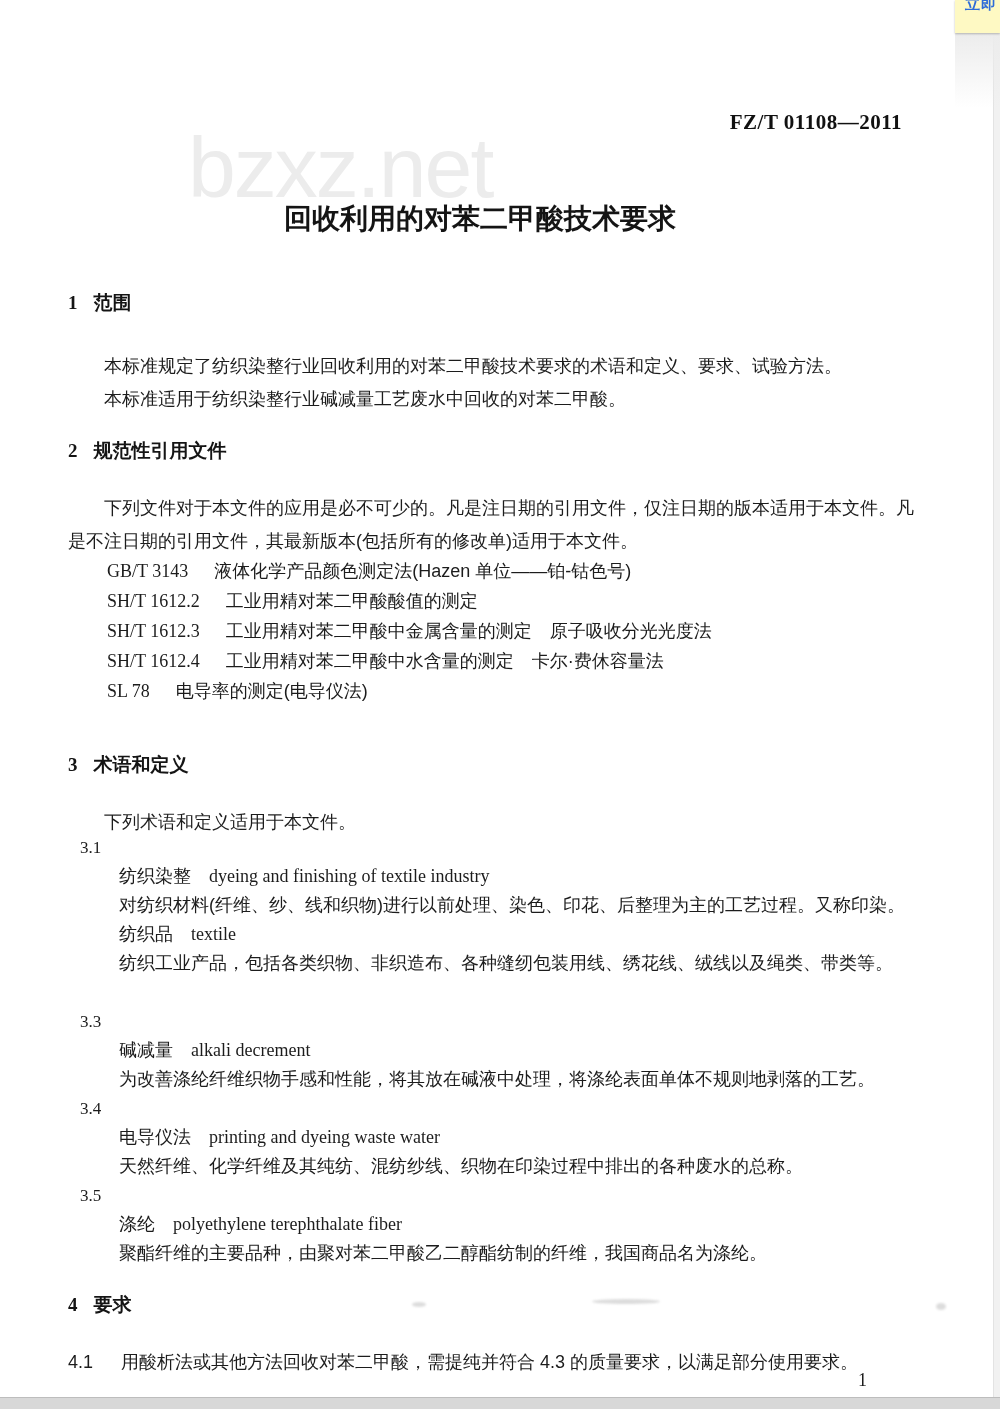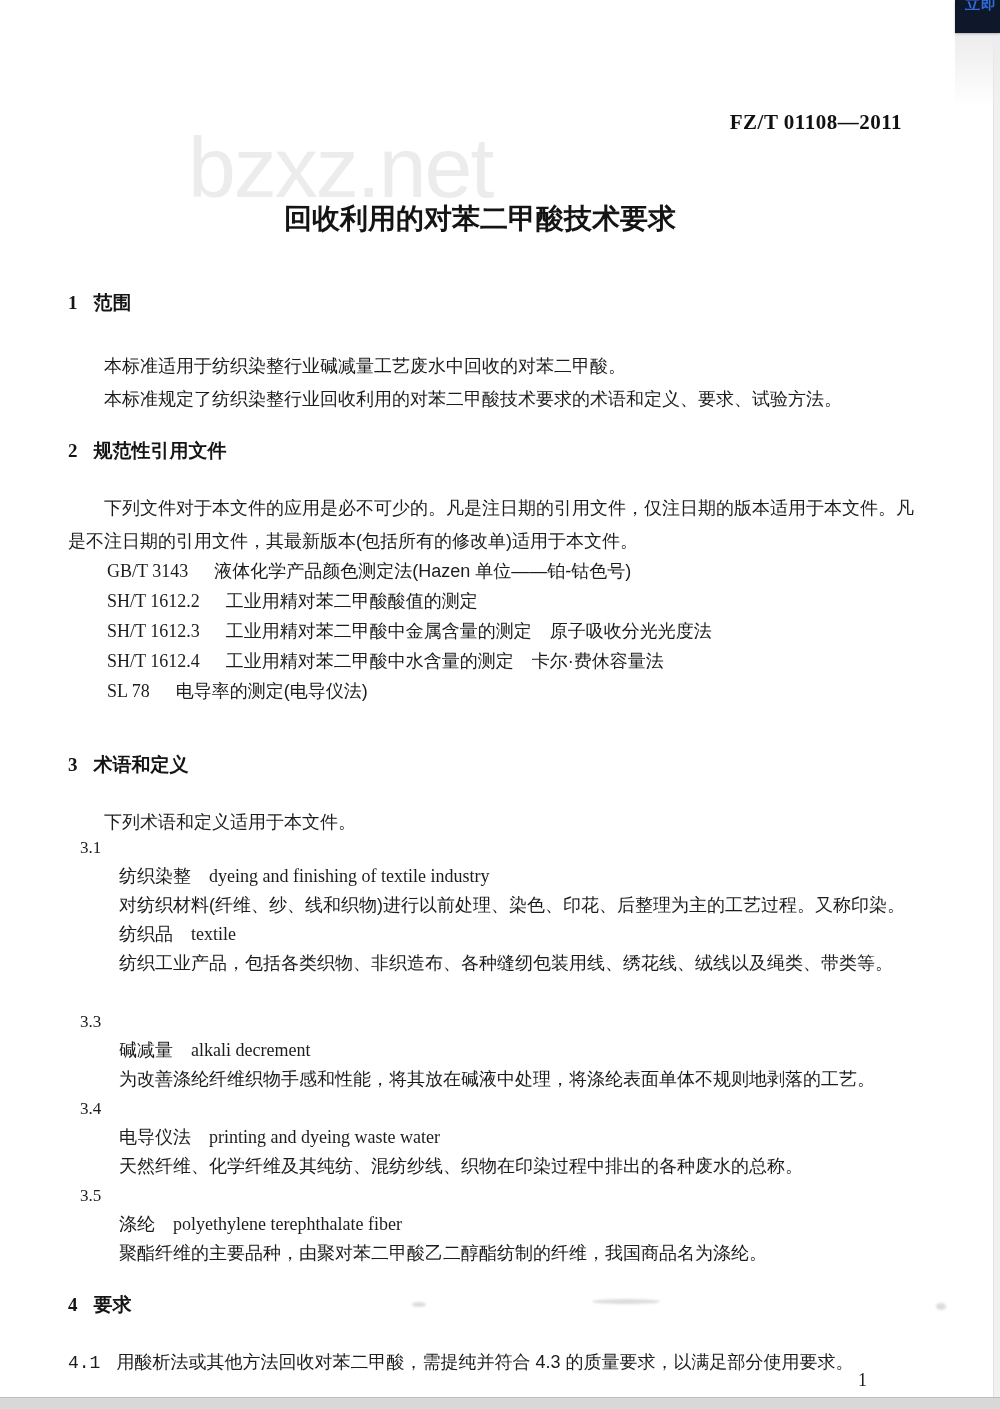--- a/index.html
+++ b/index.html
@@ -44,51 +44,51 @@
 
   .terms{position:absolute;left:68px;top:833px;width:850px;font-size:18px;margin-left:12px;}
   .term{height:87px;}
   .term-num{font-family:"Liberation Serif",serif;font-size:17px;line-height:29px;}
   .term-name{padding-left:39px;line-height:29px;font-weight:400;}
   .term-name .zh{margin-right:18px;}
   .term-name .en{font-family:"Liberation Serif",serif;}
   .term-def{padding-left:39px;line-height:29px;}
 
   .item41{position:absolute;left:68px;top:1347px;width:860px;font-size:18px;line-height:30px;}
-  .item41 .i-num{font-family:Liberation Mono, monospace;margin-right:16px;}
+  .item41 .i-num{font-family:Liberation Sans, sans-serif;margin-right:28px;}
   .page-num{position:absolute;left:858px;top:1370px;
     font-family:"Liberation Serif",serif;font-size:18px;}
 
   
   .smudge{position:absolute;background:rgba(60,60,60,.18);
     border-radius:50%;filter:blur(1px);}
   .smudge.a{left:412px;top:1302px;width:14px;height:5px;}
   .smudge.b{left:592px;top:1299px;width:68px;height:5px;}
   .smudge.c{left:936px;top:1303px;width:10px;height:7px;}
 </style>
 </head>
 <body>
 
 <div class="edge-right"></div>
 <div class="edge-bottom"></div>
 <div class="corner-shadow"></div>
-<div class="corner-block" style="background:#0f172a;">
+<div class="corner-block" style="background:#fef9c3;">
   <span class="lbl" style="color:#2e6cd8;">立即</span>
 </div>
 
 <div class="header-code">FZ/T 01108—2011</div>
 <div class="watermark">bzxz.net</div>
 <h1 class="doc-title">回收利用的对苯二甲酸技术要求</h1>
 
 <div class="sec-heading" style="top:290px;">
   <span class="h-num">1</span><span>范围</span>
 </div>
 <div class="body-block" style="top:350px;">
+  <p class="para">本标准规定了纺织染整行业回收利用的对苯二甲酸技术要求的术语和定义、要求、试验方法。</p>
   <p class="para">本标准适用于纺织染整行业碱减量工艺废水中回收的对苯二甲酸。</p>
-  <p class="para">本标准规定了纺织染整行业回收利用的对苯二甲酸技术要求的术语和定义、要求、试验方法。</p>
 </div>
 
 <div class="sec-heading" style="top:438px;">
   <span class="h-num">2</span><span>规范性引用文件</span>
 </div>
 <div class="body-block" style="top:492px;">
   <p class="para">下列文件对于本文件的应用是必不可少的。凡是注日期的引用文件，仅注日期的版本适用于本文件。凡是不注日期的引用文件，其最新版本(包括所有的修改单)适用于本文件。</p>
 </div>
 <div class="refs" style="top:556px;">
   <p class="ref-line"><span class="ref-code">GB/T 3143</span><span>液体化学产品颜色测定法(Hazen 单位——铂-钴色号)</span></p>

